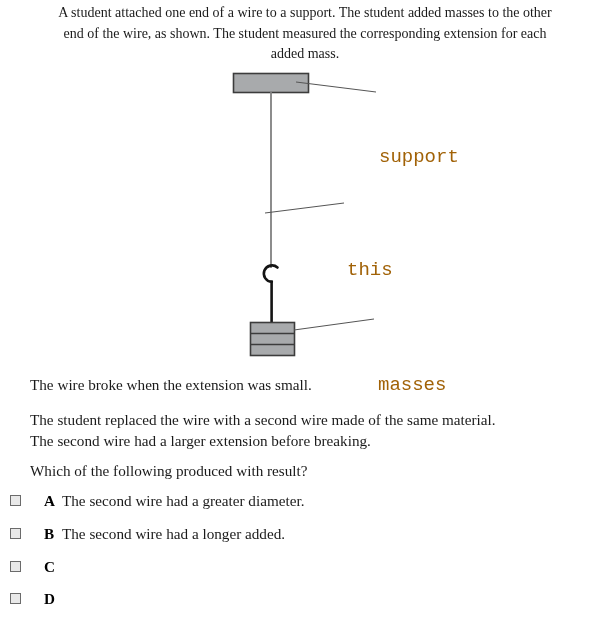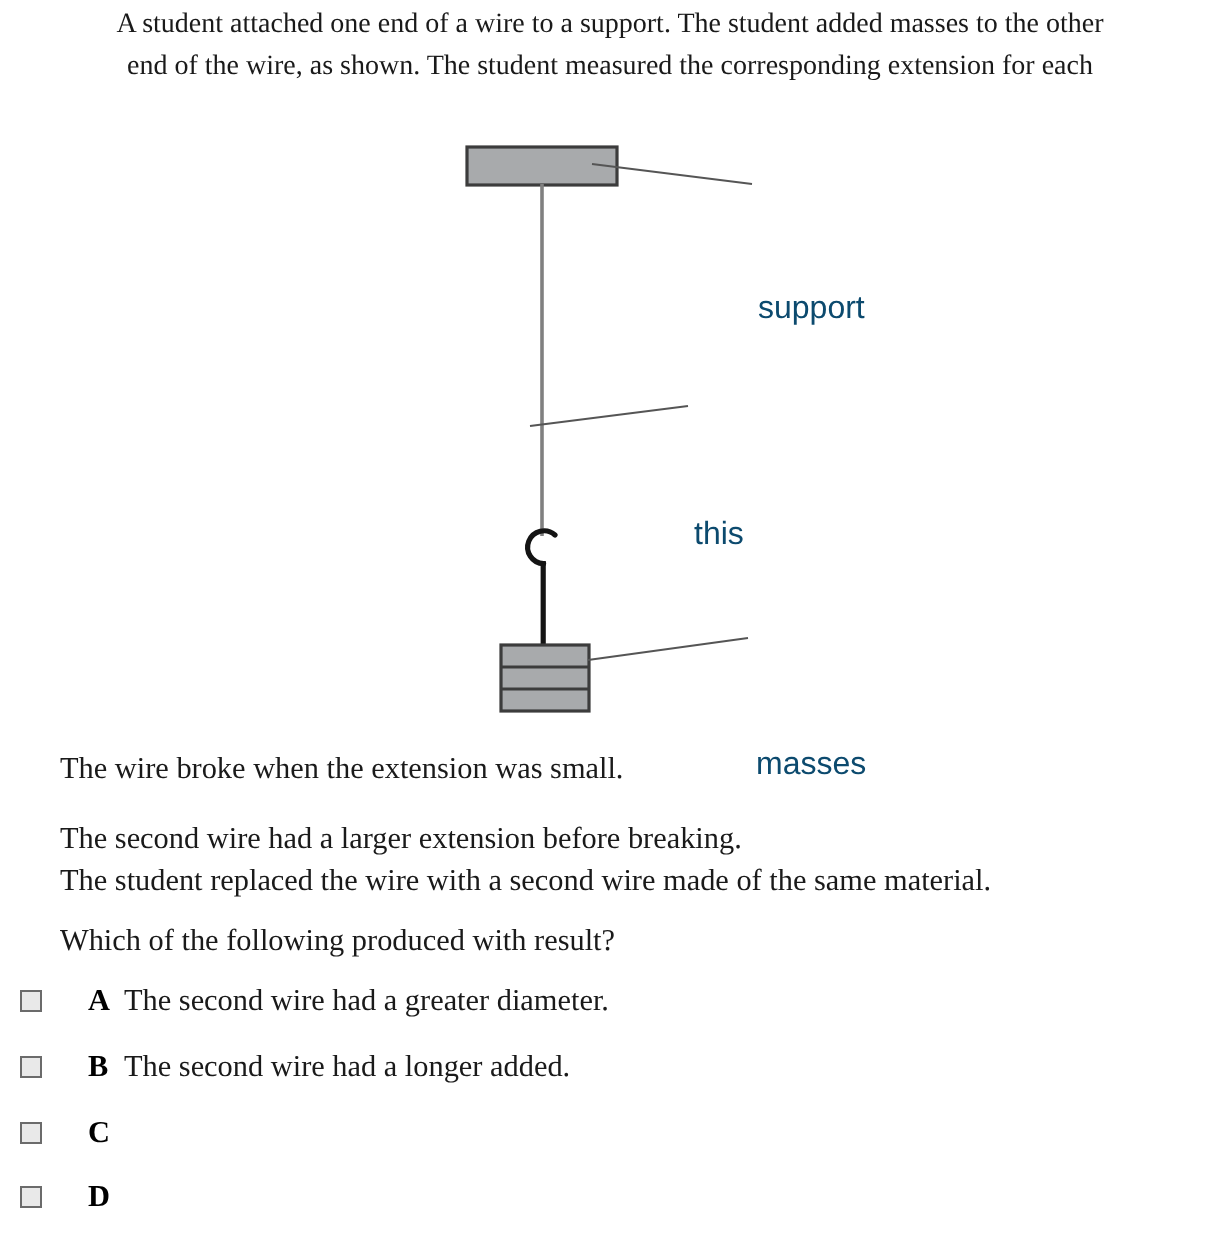--- a/index.html
+++ b/index.html
@@ -50,23 +50,23 @@
     position: absolute;
     left: 0px;
     top: 60px;
     width: 603px;
     height: 310px;
   }
   .diagram svg { display: block; }
 
   .diag-label {
     position: absolute;
-    font-family: Liberation Sans, sans-serif;
-    font-size: 16px;
-    color: #0c4a6e;
+    font-family: Liberation Mono, monospace;
+    font-size: 19px;
+    color: #a16207;
     white-space: nowrap;
   }
   #label-support { left: 379px; top: 86px; }
   #label-wire    { left: 347px; top: 199px; }
   #label-masses  { left: 378px; top: 314px; }
 
   
   .options {
     position: absolute;
     left: 0;
@@ -106,20 +106,21 @@
   }
 </style>
 </head>
 <body>
 
 <div class="page">
 
   <div class="intro">
     <span class="ln">A student attached one end of a wire to a support. The student added masses to the other</span>
     <span class="ln">end of the wire, as shown. The student measured the corresponding extension for each</span>
+    <span class="ln">added mass.</span>
   </div>
 
   <div class="diagram">
     <svg width="603" height="310" viewBox="0 0 603 310" xmlns="http://www.w3.org/2000/svg">
 
       <rect x="233.5" y="13.5" width="75" height="19" fill="#a8aaac" stroke="#3c3c3c" stroke-width="1.6"></rect>
 
       <line x1="296" y1="22" x2="376" y2="32" stroke="#555555" stroke-width="1"></line>
 
       <line x1="271" y1="32" x2="271" y2="208" stroke="#808080" stroke-width="1.8"></line>
@@ -141,22 +142,22 @@
     <span class="diag-label" id="label-support">support</span>
     <span class="diag-label" id="label-wire">this</span>
     <span class="diag-label" id="label-masses">masses</span>
   </div>
 
   <div class="para" id="para-broke">
     <span class="ln">The wire broke when the extension was small.</span>
   </div>
 
   <div class="para" id="para-replaced">
+    <span class="ln">The student replaced the wire with a second wire made of the same material.</span>
     <span class="ln">The second wire had a larger extension before breaking.</span>
-    <span class="ln">The student replaced the wire with a second wire made of the same material.</span>
   </div>
 
   <div class="para" id="para-question">
     <span class="ln">Which of the following produced with result?</span>
   </div>
 
   <div class="options">
 
     <div class="option-row">
       <span class="checkbox"></span>

